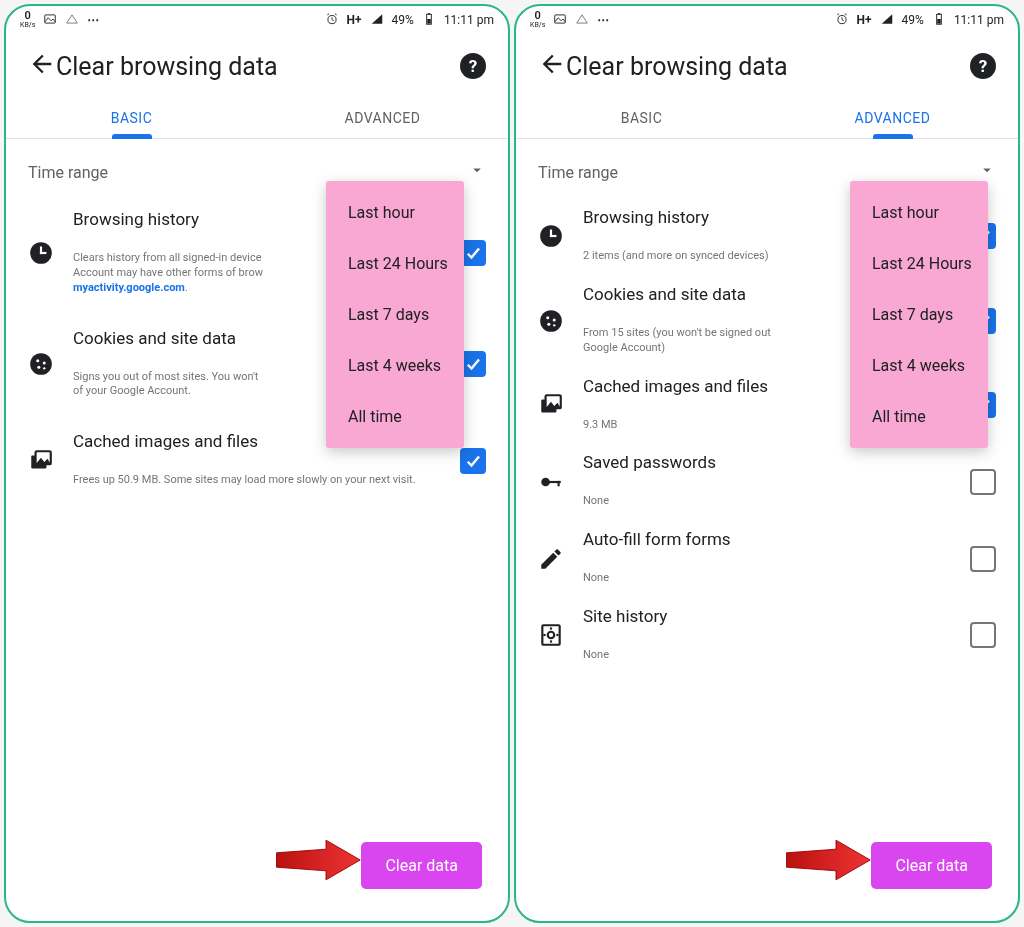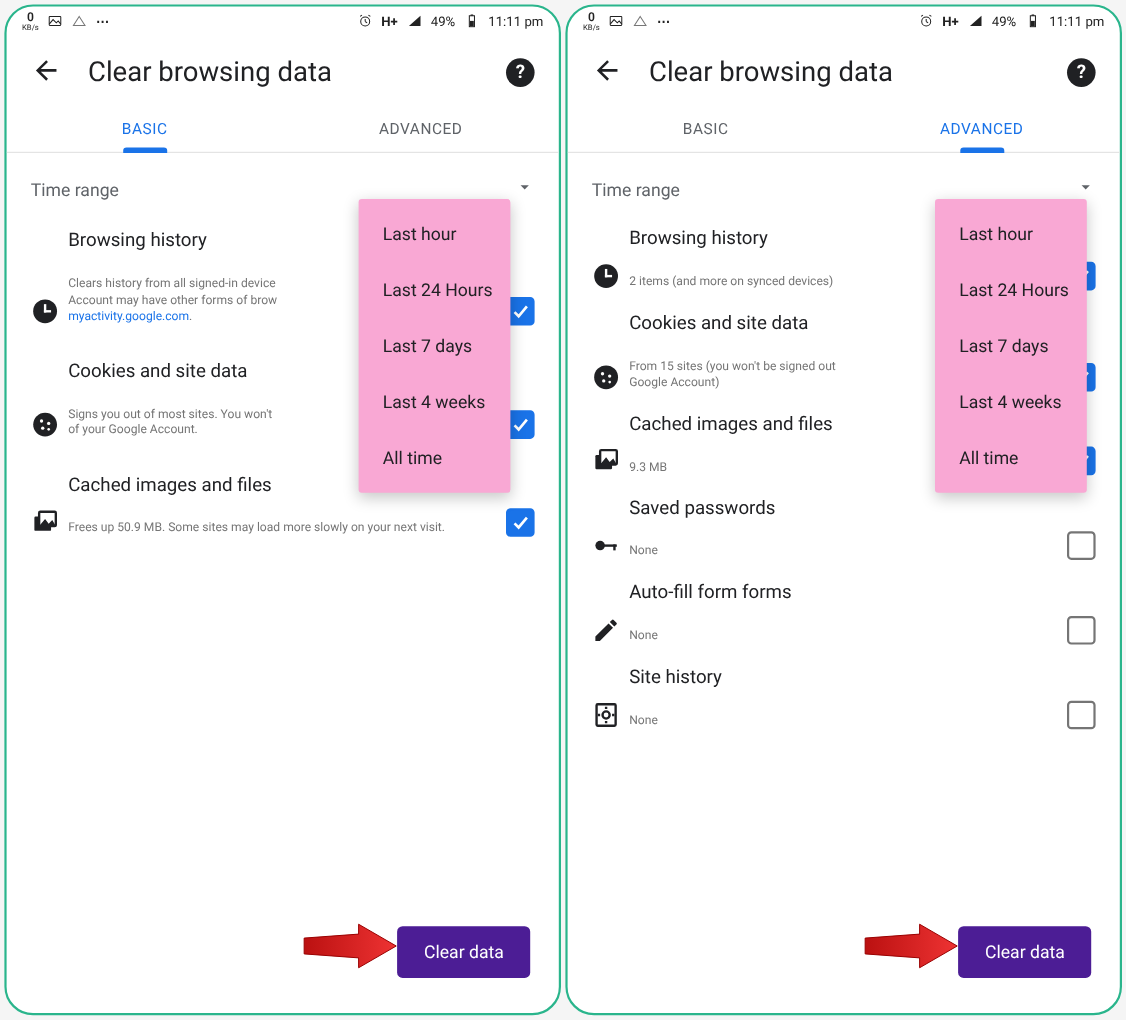--- a/index.html
+++ b/index.html
@@ -11,54 +11,54 @@
   }
   
   .statusbar {
     height:28px; display:flex; justify-content:space-between; align-items:center;
     padding:0 14px; font-size:12px; color:#222;
   }
   .statusbar .sb-left, .statusbar .sb-right { display:flex; align-items:center; gap:8px; }
   .statusbar svg { width:14px; height:14px; }
   .sb-text { font-size:12px; }
   
-  .appbar { display:flex; align-items:center; gap:24px; padding:16px 22px 8px 22px; }
+  .appbar { display:flex; align-items:center; padding:16px 22px 8px 22px; }
   .appbar .back svg { width:28px; height:28px; }
   .appbar h1 { font-size:25px; font-weight:400; color:#202124; margin:0; flex:1; }
   .appbar .help { width:26px; height:26px; border-radius:50%; background:#202124; color:#fff;
                   display:flex; align-items:center; justify-content:center; font-weight:700; font-size:17px;}
   
   .tabs { display:flex; border-bottom:1px solid #e2e2e2; }
   .tab { flex:1; text-align:center; padding:20px 0 12px 0; font-size:14px; font-weight:400;
          letter-spacing:0.5px; color:#5f6368; position:relative; cursor:pointer;}
   .tab.active { color:#1a73e8; }
   .tab.active::after { content:""; position:absolute; bottom:-1px; left:50%; transform:translateX(-50%);
                        width:40px; height:5px; background:#1a73e8; border-radius:3px 3px 0 0; }
   
   .timerange { display:flex; align-items:center; padding:22px 22px 10px 22px; color:#5f6368; font-size:16px;}
   .timerange .tr-label { flex:1; }
   .timerange .tr-caret svg{ width:18px; height:18px; fill:#5f6368;}
   
-  .row { display:flex; align-items:flex-end; padding:16px 22px 16px 18px; gap:4px; }
+  .row { display:flex; align-items:center; padding:16px 22px 16px 18px; gap:15px; }
   .row .ricon { width:34px; display:flex; justify-content:center; padding-top:2px;}
   .row .ricon svg { width:26px; height:26px; fill:#202124;}
   .row .rbody { flex:1; }
   .row .rtitle { font-size:17px; color:#202124; margin-bottom:2px;}
   .row .rsub { font-size:11px; color:#757575; line-height:1.35;margin-top:22px;}
-  .row .rsub a { color:#1a73e8; text-decoration:none;}
+  .row .rsub a { color:#1a73e8; text-decoration:none;font-weight:bold;}
   .row .chk { width:26px; height:26px; border-radius:4px; display:flex; align-items:center; justify-content:center;
               border:2px solid #757575; margin-top:2px;}
   .row .chk.checked { background:#1a73e8; border-color:#1a73e8; }
   .row .chk.checked svg { width:18px; height:18px; stroke:#fff; stroke-width:3.2; fill:none;}
   
   .menu { position:absolute; background:#f9a8d4; border-radius:3px;
           box-shadow:0 4px 14px rgba(0,0,0,.22); padding:6px 0; z-index:50;}
   .menu div { padding:16px 22px; font-size:16px; color:#202124; white-space:nowrap; cursor:pointer;}
   
-  .clearbtn { position:absolute; right:26px; bottom:32px; background:#4c1d95; color:#fff;
+  .clearbtn { position:absolute; right:26px; bottom:32px; background:#d946ef; color:#fff;
               font-size:16px; padding:14px 24px; border-radius:5px; cursor:pointer;}
   
   .arrow { position:absolute; bottom:30px; pointer-events:none; }
   .arrow svg { width:90px; height:54px; }
 </style>
 </head>
 <body>
 
 <div class="canvas">
 

